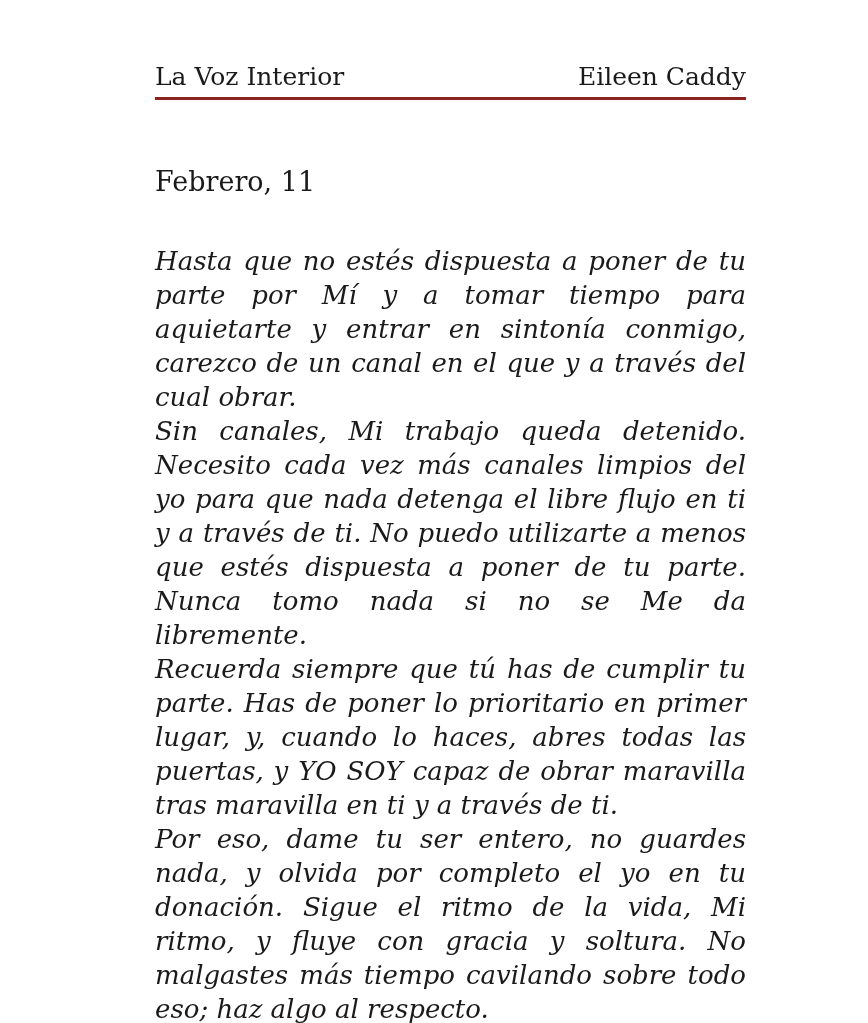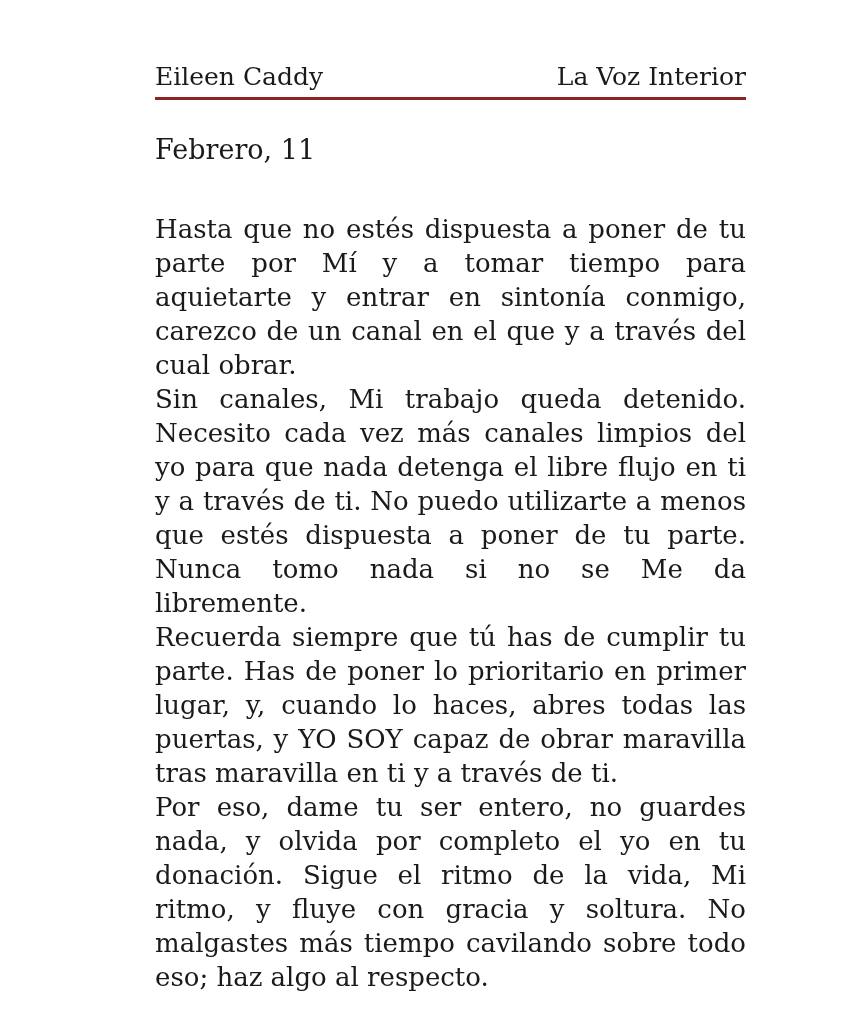--- a/index.html
+++ b/index.html
@@ -27,45 +27,46 @@
     padding-bottom: 6px;
     font-size: 25px;
     line-height: 28px;
   }
   .header-rule {
     height: 3px;
     width: 100%;
     background: #8b2322;
   }
   .date-heading {
-    margin-top: 34px;
+    margin-top: 66px;
     font-size: 27px;
     line-height: 32px;
     font-weight: normal;
   }
   .body-text {
     margin-top: 46px;
     font-size: 26px;
     line-height: 34px;
     text-align: justify;
     hyphens: none;
   }
   .body-text p {
     margin: 0;
+    font-style: italic;
   }
 </style>
 </head>
 <body>
 
 <div class="page" style="color: rgb(26, 26, 26); background: rgb(255, 255, 255);">
   <div class="content">
 
     <div class="running-header">
+      <span>La Voz Interior</span>
       <span>Eileen Caddy</span>
-      <span>La Voz Interior</span>
     </div>
 
     <div class="header-rule" style="background: rgb(139, 35, 34);"></div>
 
     <h2 class="date-heading">Febrero, 11</h2>
 
     <div class="body-text">
       <p>Hasta que no estés dispuesta a poner de tu parte por Mí y a tomar tiempo para aquietarte y entrar en sintonía conmigo, carezco de un canal en el que y a través del cual obrar.</p>
       <p>Sin canales, Mi trabajo queda detenido. Necesito cada vez más canales limpios del yo para que nada detenga el libre flujo en ti y a través de ti. No puedo utilizarte a menos que estés dispuesta a poner de tu parte. Nunca tomo nada si no se Me da libremente.</p>
       <p>Recuerda siempre que tú has de cumplir tu parte. Has de poner lo prioritario en primer lugar, y, cuando lo haces, abres todas las puertas, y YO SOY capaz de obrar maravilla tras maravilla en ti y a través de ti.</p>

